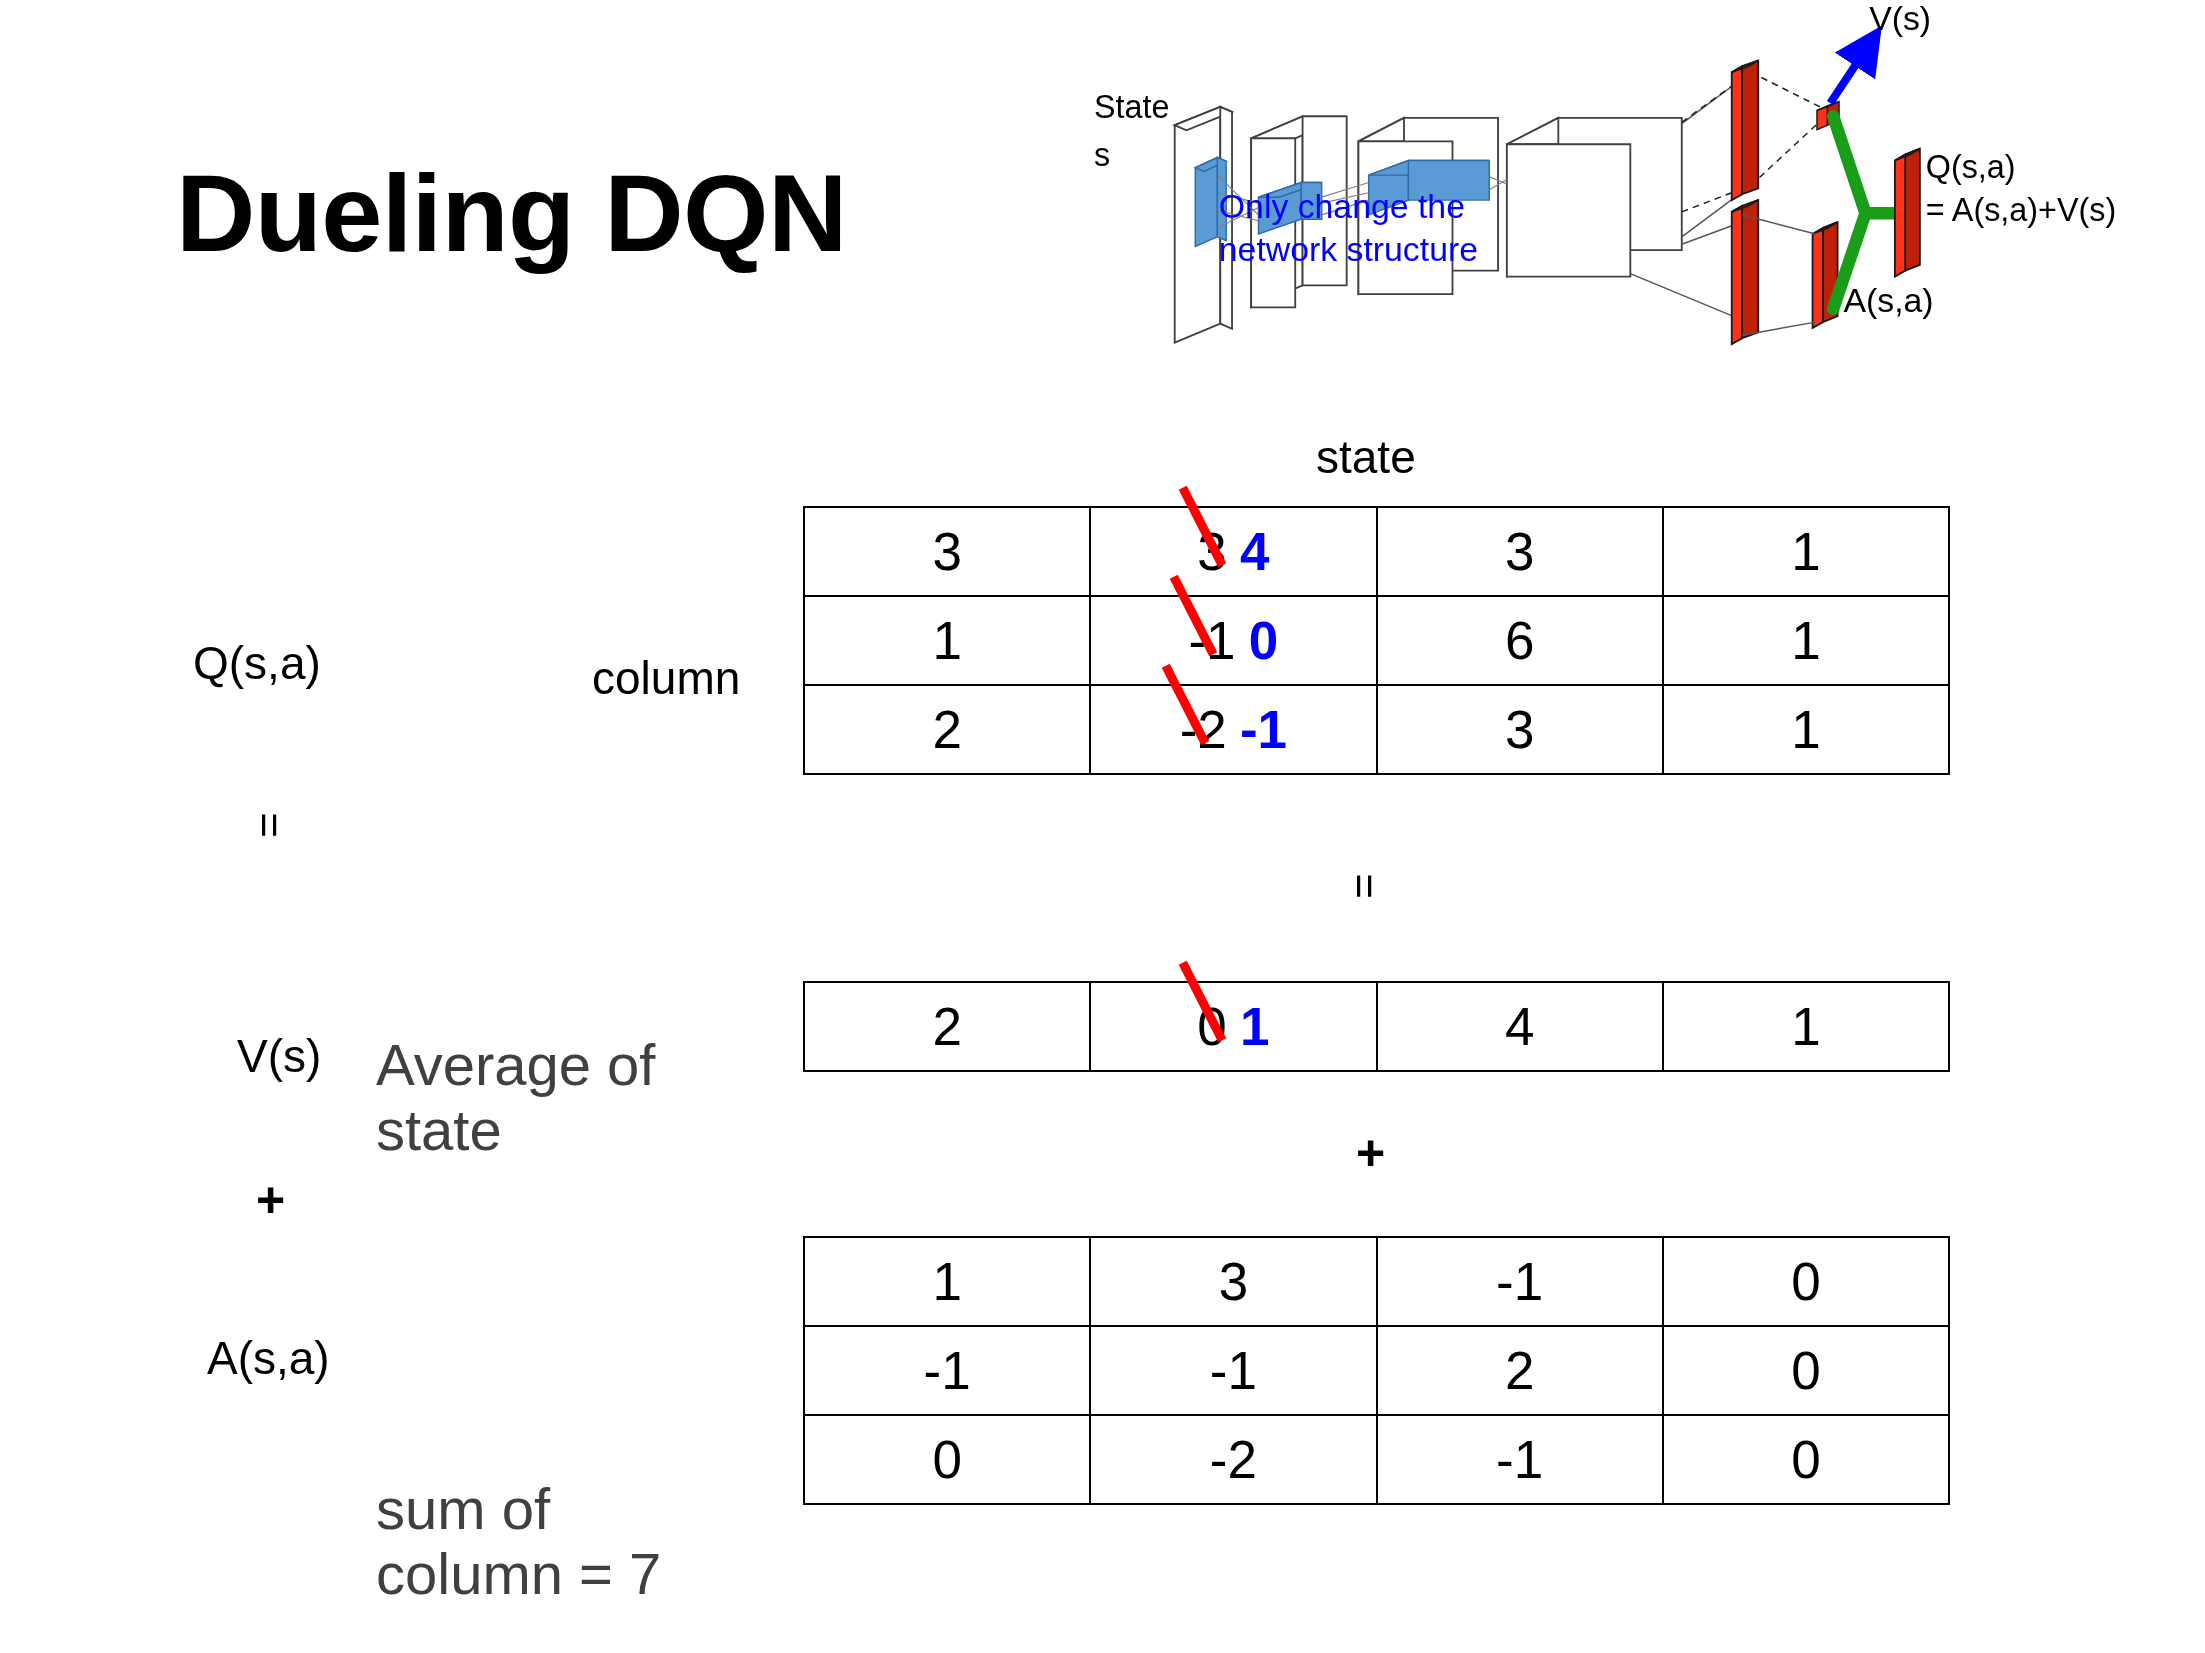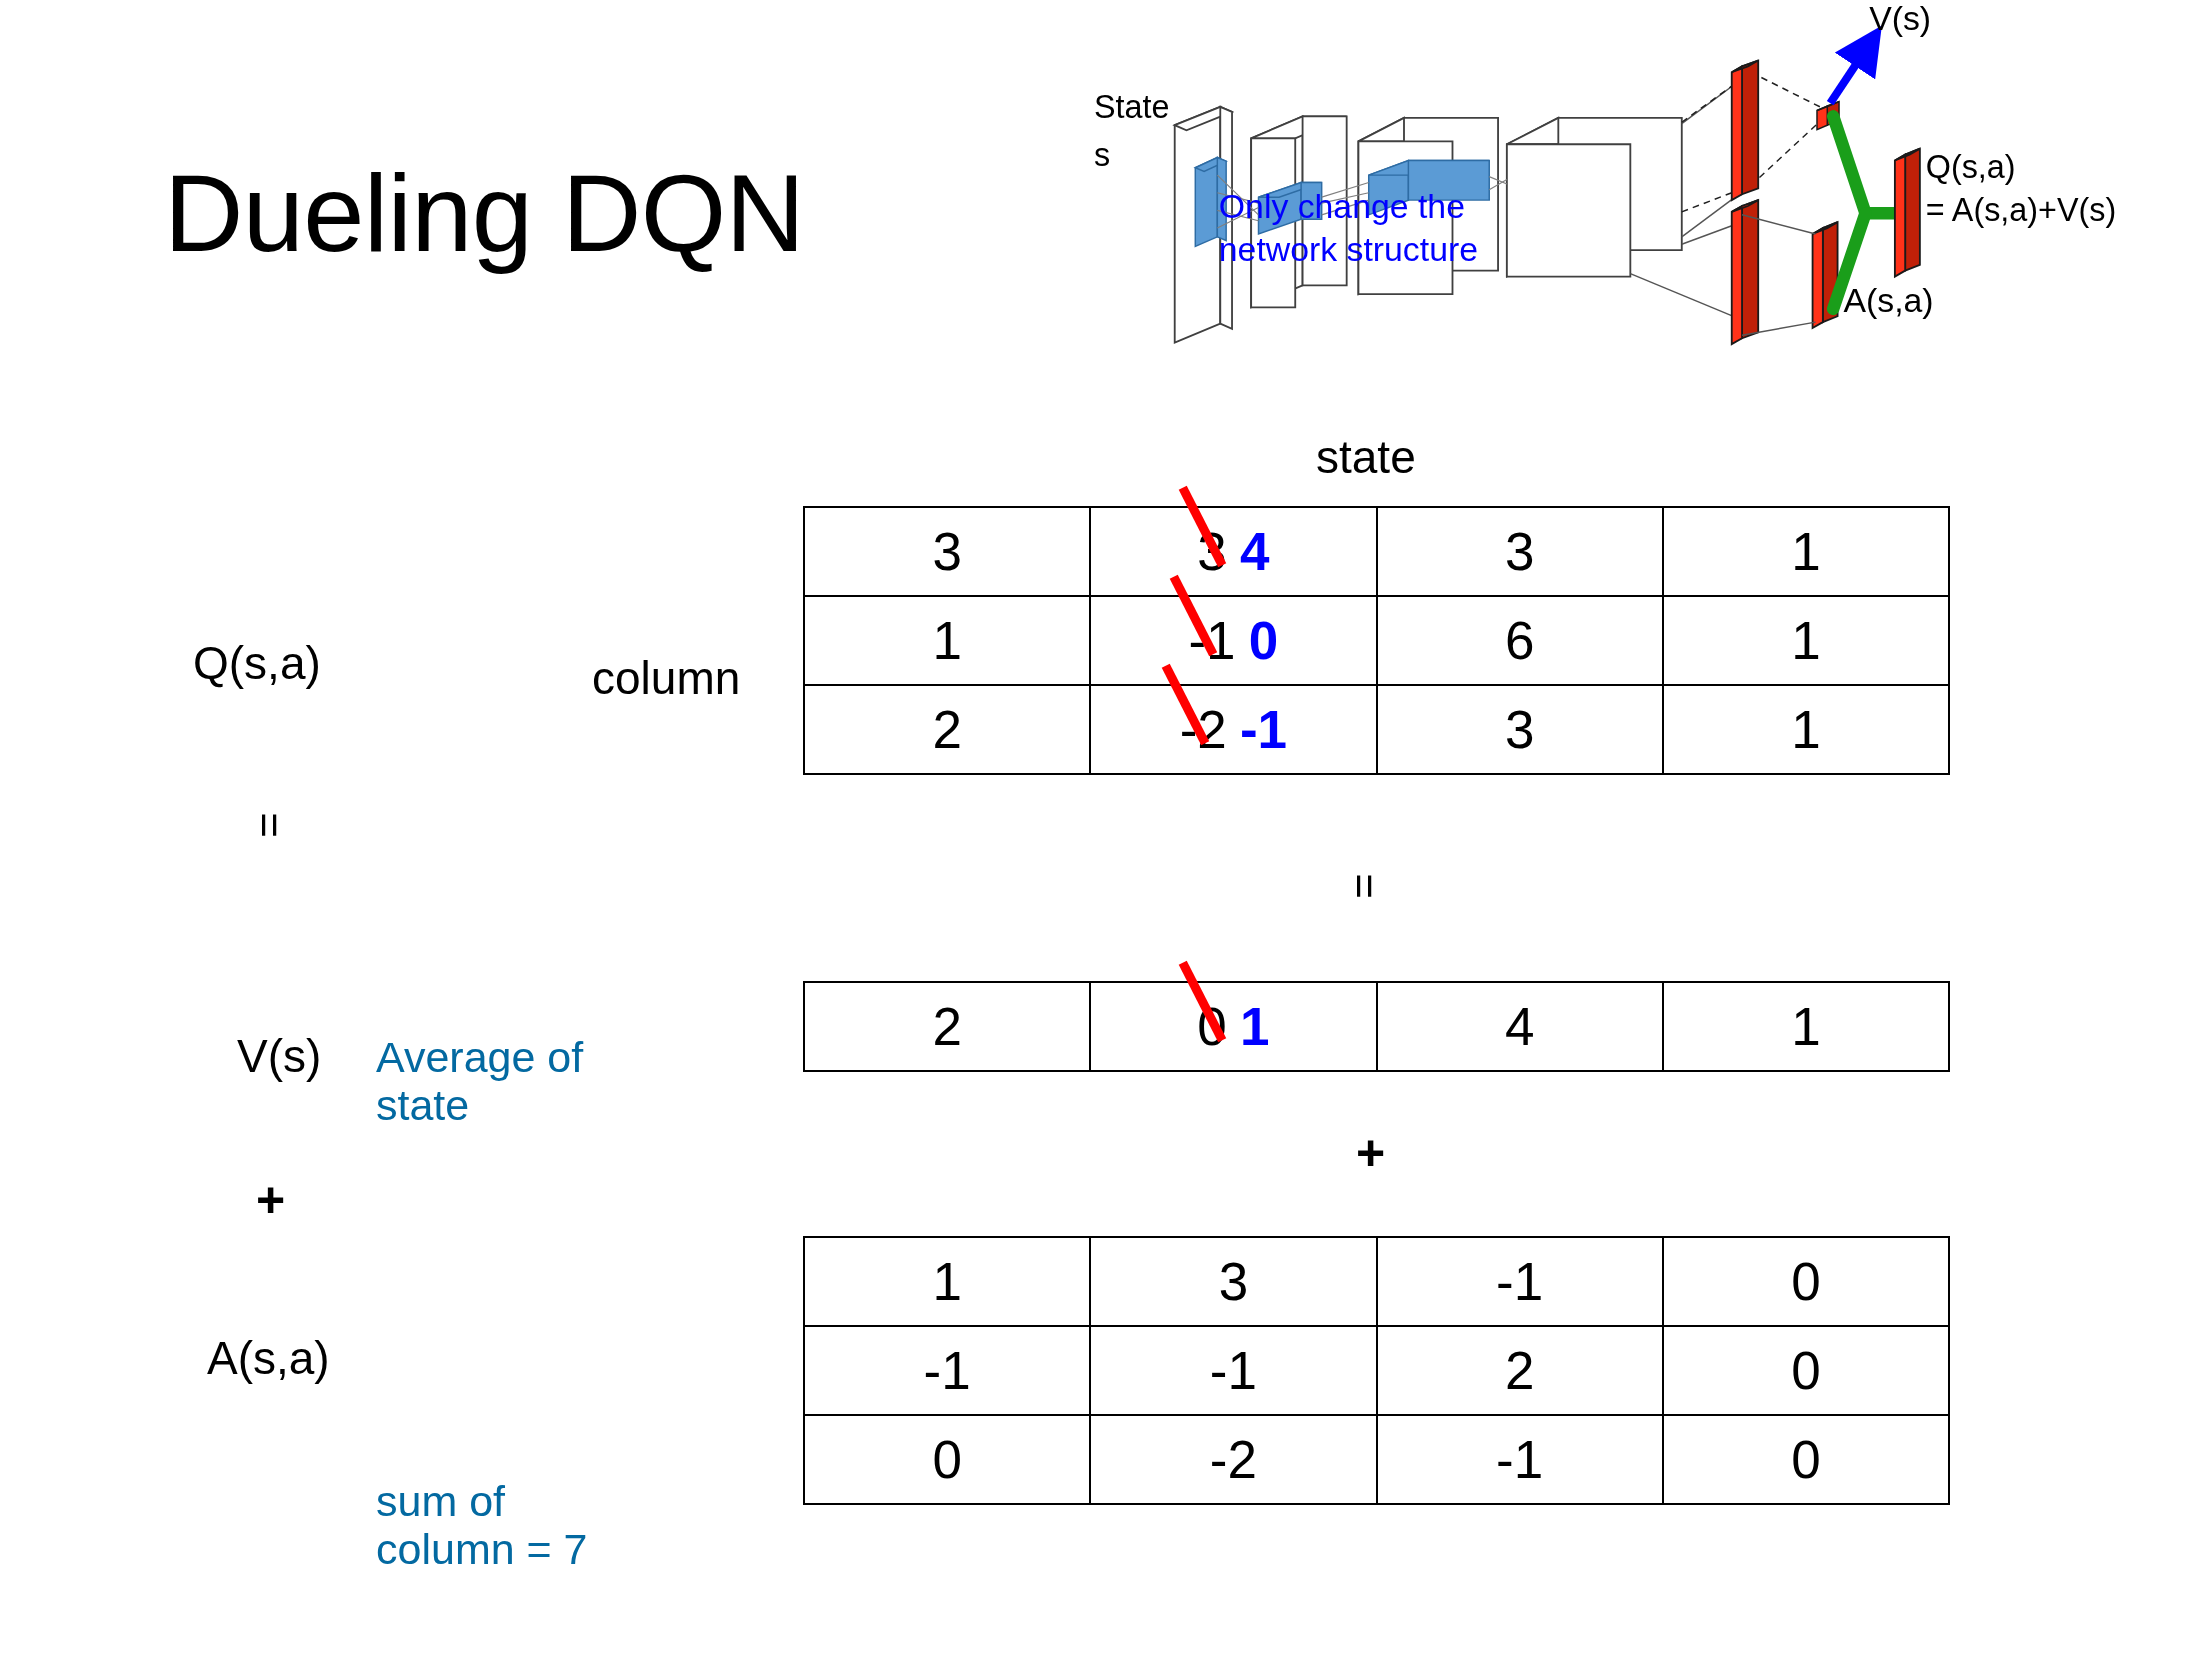--- a/index.html
+++ b/index.html
@@ -12,24 +12,24 @@
     width: 2205px;
     height: 1654px;
     background: #ffffff;
     font-family: "Liberation Sans", sans-serif;
     overflow: hidden;
   }
 
   
   #slide-title {
     position: absolute;
-    left: 164px;
+    left: 176px;
     top: 158px;
     font-size: 110px;
-    font-weight: 400;
+    font-weight: 700;
     color: #000000;
     letter-spacing: -0.7px;
     line-height: 1;
     white-space: nowrap;
     font-family: "Liberation Sans", sans-serif;
   }
 
   
   #network-diagram {
     position: absolute;
@@ -64,22 +64,22 @@
     font-size: 46px;
     color: #000000;
     white-space: nowrap;
   }
   #q-label  { left: 193px; top: 636px; }
   #v-label  { left: 237px; top: 1029px; }
   #a-label  { left: 207px; top: 1331px; }
 
   .blue-note {
     position: absolute;
-    font-size: 43px;
-    color: #0369a1;
+    font-size: 58px;
+    color: #404040;
     line-height: 1.12;
     white-space: nowrap;
   }
   #avg-note { left: 376px; top: 1033px; }
   #sum-note { left: 376px; top: 1437px; margin-top: 40px; }
 
   
   .eq-rot {
     position: absolute;
     font-size: 44px;

